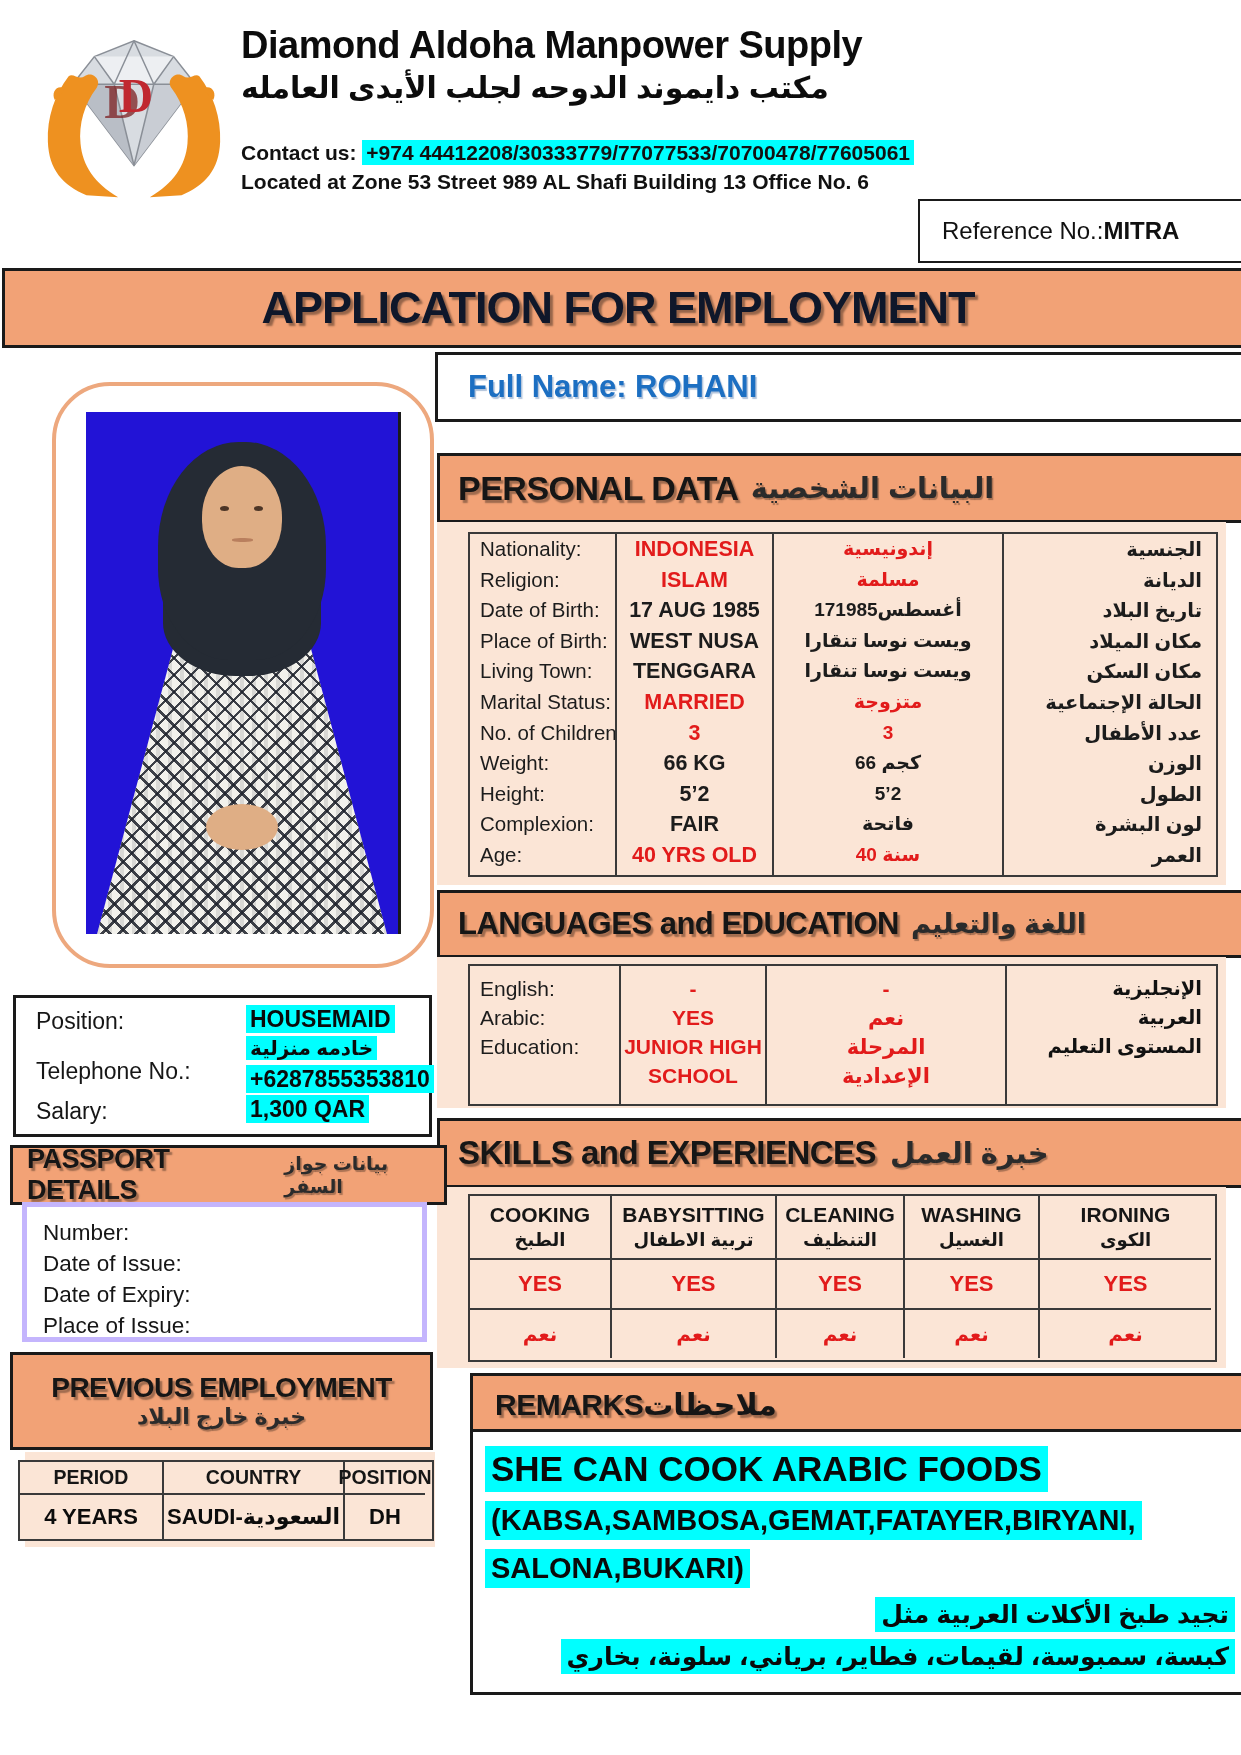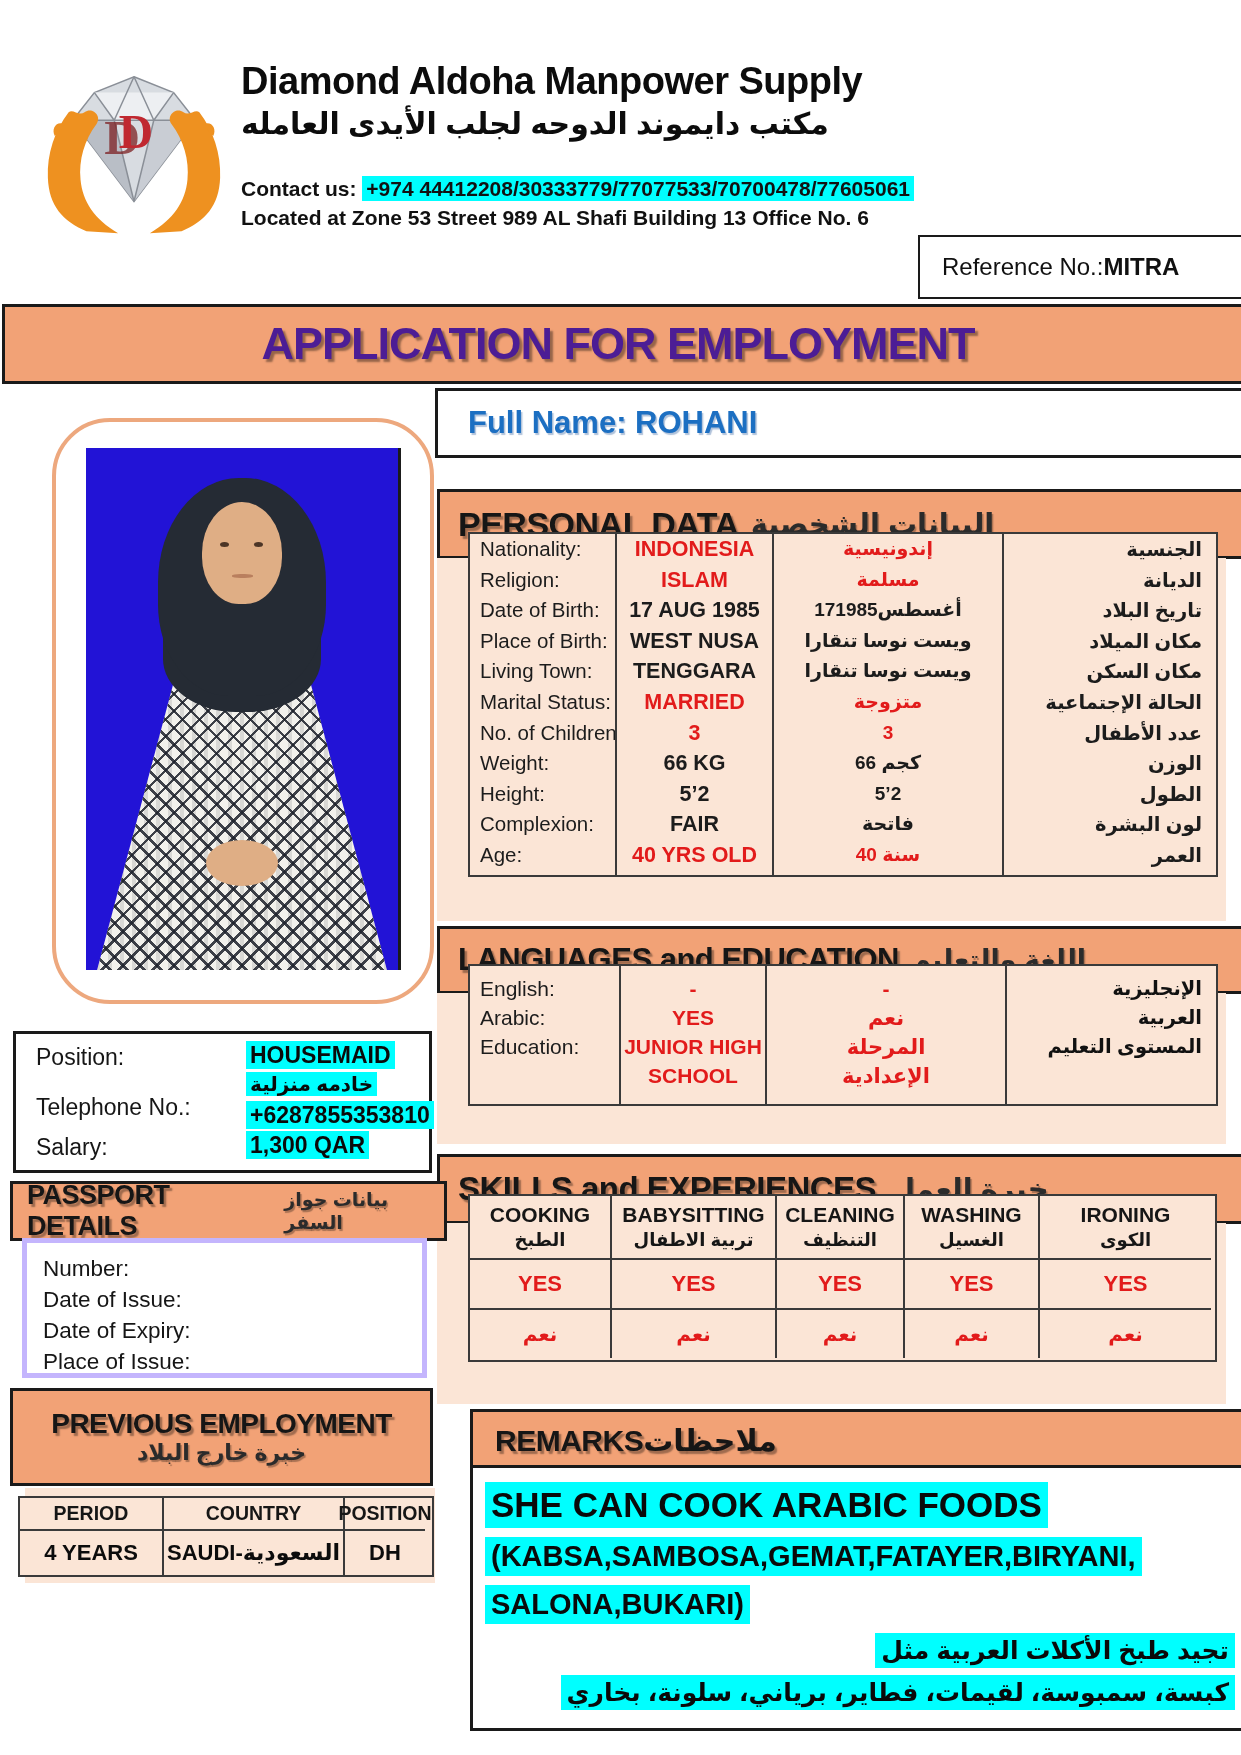--- a/index.html
+++ b/index.html
@@ -1,34 +1,34 @@
 <!DOCTYPE html>
 <html><head>
 <meta charset="utf-8">
 <style>
   html,body{margin:0;padding:0;background:#ffffff;}
   .page{position:relative;width:1241px;height:1755px;background:#fff;overflow:hidden;
         font-family:"Liberation Sans","DejaVu Sans",sans-serif;color:#111;}
-  .abs{position:absolute;margin-top:36px;}
+  .abs{position:absolute;}
 
   
   .logo{left:35px;top:26px;width:198px;height:172px;}
   .company-name{left:241px;top:24px;font-size:38px;font-weight:bold;letter-spacing:-0.5px;color:#0c0c0c;}
   .company-name-ar{left:241px;top:70px;font-size:30px;font-weight:bold;color:#0c0c0c;}
   .contact-line{left:241px;top:141px;font-size:21px;font-weight:bold;white-space:nowrap;}
   .hl{background:#00FFFF;padding:1px 4px;}
   .address-line{left:241px;top:170px;font-size:21px;font-weight:bold;}
   .ref-box{left:918px;top:199px;width:306px;height:60px;border:2px solid #1a1a1a;
            display:flex;align-items:center;padding-left:22px;font-size:24px;background:#fff;}
   .ref-box b{font-weight:bold;}
 
   
   .banner{left:2px;top:268px;width:1226px;height:74px;background:#F2A276;border:3px solid #1a1a1a;
           display:flex;align-items:center;justify-content:center;padding-right:140px;}
-  .banner span{font-size:45px;font-weight:bold;color:#4c1d95;letter-spacing:-1px;
+  .banner span{font-size:45px;font-weight:bold;color:#0f172a;letter-spacing:-1px;
                text-shadow:3px 3px 2px rgba(0,0,0,0.38);}
 
   
   .fullname-box{left:435px;top:352px;width:790px;height:64px;border:3px solid #1a1a1a;background:#fff;
                 display:flex;align-items:center;padding-left:30px;}
   .fullname-box span{font-size:31px;font-weight:bold;color:#1C6FC2;
                      text-shadow:1.5px 1.5px 1px rgba(30,80,150,0.35);}
 
   
   .photo-frame{left:52px;top:382px;width:374px;height:578px;border:4px solid #EDA87E;border-radius:58px;background:#fff;}

